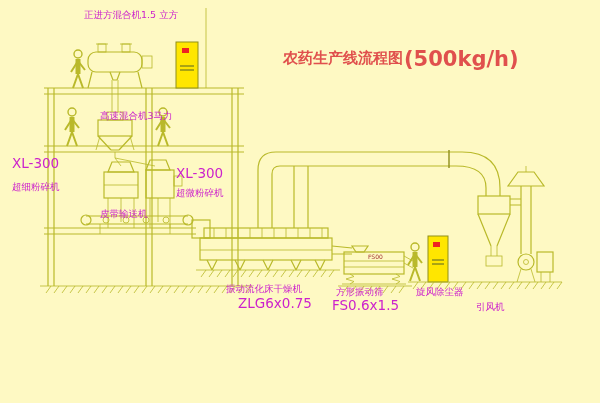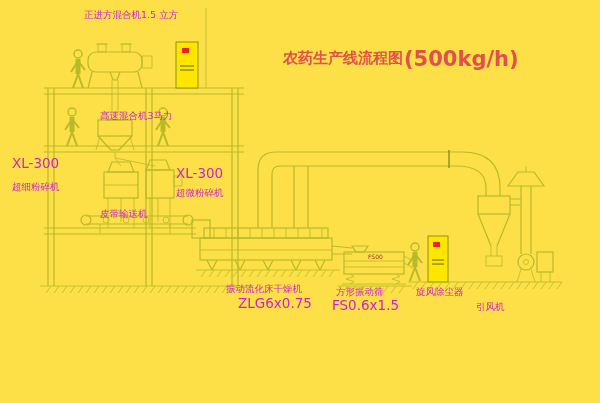--- a/index.html
+++ b/index.html
@@ -1,16 +1,16 @@
 <!DOCTYPE html>
 <html style="--line: #b9b92a; --line_dark: #8f8f1a; --label: #cc22cc; --title: #e0504d; --cabinet: #ffe600; --accent: #ee2222;"><head>
 <meta charset="utf-8">
 <style>
   html,body{margin:0;padding:0;background:#ffffff;}
-  .stage{position:relative;width:600px;height:403px;background:#fde047;overflow:hidden;
+  .stage{position:relative;width:600px;height:403px;background:#fef9c3;overflow:hidden;
          font-family:"DejaVu Sans",sans-serif;}
   .stage svg{position:absolute;left:0;top:0;}
   .ln{stroke:var(--line);fill:none;stroke-width:1.2;}
   .ln-thin{stroke:var(--line);fill:none;stroke-width:0.8;}
   .ln-dark{stroke:var(--line_dark);fill:none;stroke-width:1.4;}
   .fill-yel{fill:var(--cabinet);stroke:var(--line_dark);stroke-width:1;}
   .red{fill:var(--accent);stroke:none;}
   .person{stroke:var(--line);fill:none;}
   text{font-family:"DejaVu Sans",sans-serif;}
   .lbl{fill:var(--label);font-size:9.5px;}

